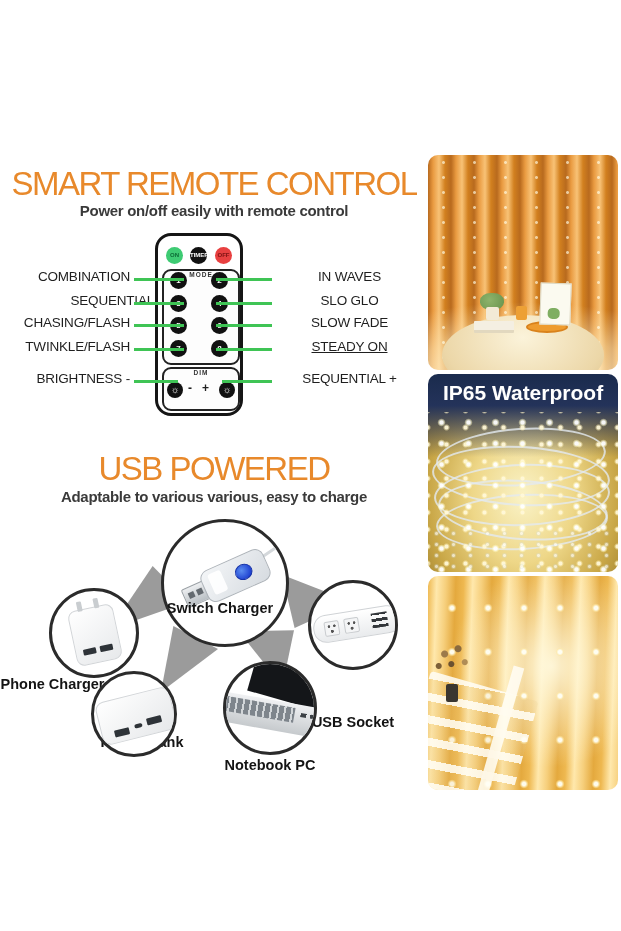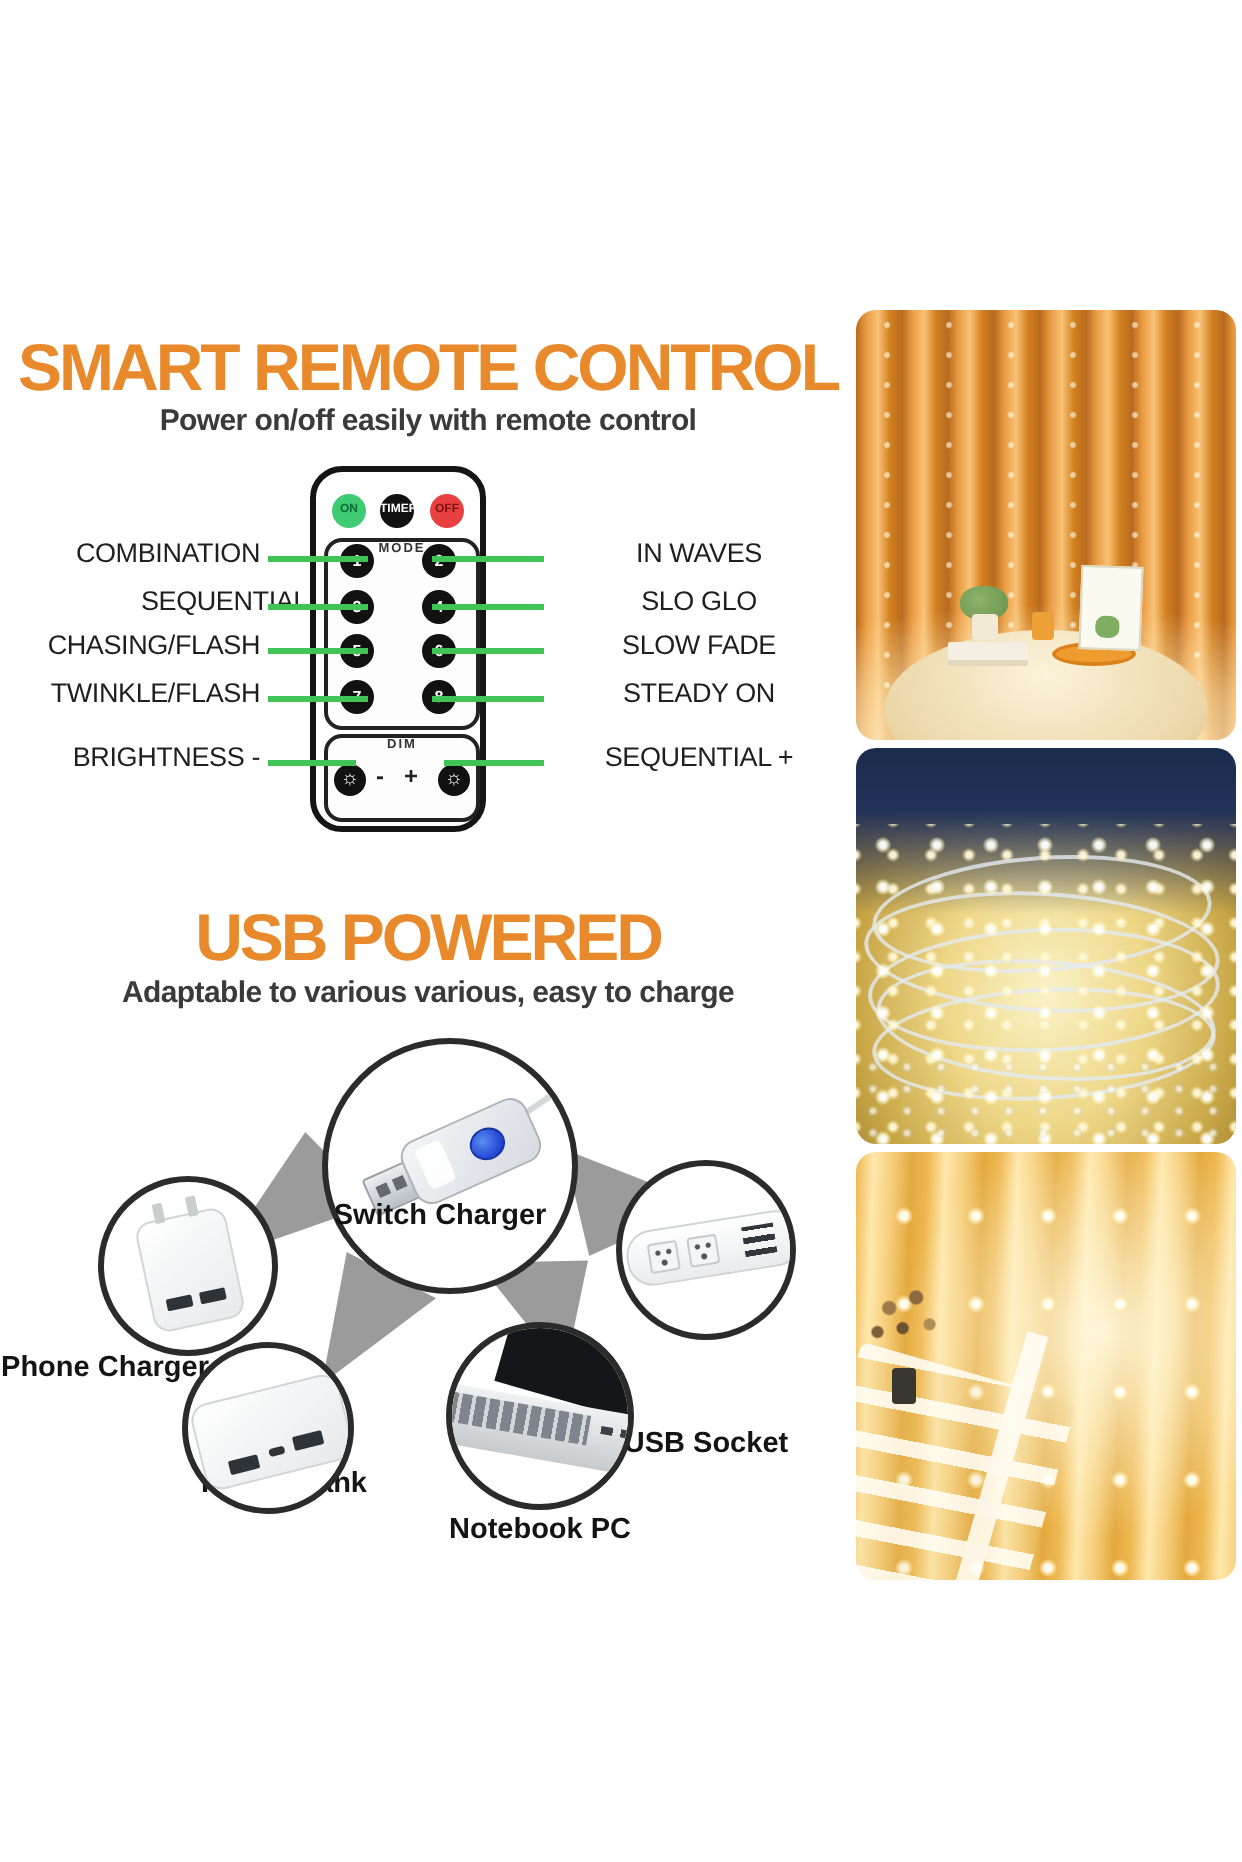--- a/index.html
+++ b/index.html
@@ -1,21 +1,21 @@
 <!DOCTYPE html>
 <html><head>
 <meta charset="utf-8">
 <style>
   html,body{margin:0;padding:0;background:#fff;}
   #canvas{position:relative;width:621px;height:931px;background:#fff;overflow:hidden;
           font-family:"Liberation Sans",sans-serif;}
 
   
   .sec-title{position:absolute;left:0;width:428px;text-align:center;color:#E8892B;
-             font-weight:bold;font-size:33px;letter-spacing:-1.5px;}
+             font-weight:normal;font-size:33px;letter-spacing:-1.5px;}
   .sec-sub{position:absolute;left:0;width:428px;text-align:center;color:#3a3a3a;
            font-weight:bold;font-size:15px;letter-spacing:-0.3px;}
 
   
   .remote{position:absolute;left:155px;top:233px;width:88px;height:183px;background:#fff;
           border:3px solid #151515;border-radius:16px;box-sizing:border-box;z-index:2;}
   .pwr{position:absolute;width:17px;height:17px;border-radius:50%;text-align:center;
        font-size:6px;font-weight:bold;line-height:17px;}
   .pwr.on{background:#3ecb73;color:#0b6b35;}
   .pwr.timer{background:#111;color:#fff;}
@@ -166,21 +166,21 @@
     <div class="gl" style="left:222px;top:380px;width:50px;"></div>
 
     <div class="lbl-l" style="top:269px;">COMBINATION</div>
     <div class="lbl-l" style="top:293px;padding-left:24px;">SEQUENTIAL</div>
     <div class="lbl-l" style="top:315px;">CHASING/FLASH</div>
     <div class="lbl-l" style="top:339px;">TWINKLE/FLASH</div>
     <div class="lbl-l" style="top:371px;">BRIGHTNESS -</div>
     <div class="lbl-r" style="top:269px;">IN WAVES</div>
     <div class="lbl-r" style="top:293px;">SLO GLO</div>
     <div class="lbl-r" style="top:315px;">SLOW FADE</div>
-    <div class="lbl-r" style="top:339px;">STEADY ON</div>
+    <div class="lbl-r" style="top:339px;text-decoration:underline;">STEADY ON</div>
     <div class="lbl-r" style="top:371px;">SEQUENTIAL +</div>
 
     <div class="remote">
       <div class="pwr on" style="left:8px;top:11px;">
         <span>ON</span>
       </div>
       <div class="pwr timer" style="left:32px;top:11px;">
         <span>TIMER</span>
       </div>
       <div class="pwr off" style="left:57px;top:11px;">
@@ -291,20 +291,21 @@
     </div>
 
     <div class="photo" id="photo2">
       <div class="loop" style="left:8px;top:54px;width:170px;height:58px;transform:rotate(-4deg);"></div>
       <div class="loop" style="left:4px;top:72px;width:178px;height:60px;transform:rotate(3deg);"></div>
       <div class="loop" style="left:6px;top:90px;width:176px;height:62px;transform:rotate(-2deg);"></div>
       <div class="loop" style="left:10px;top:106px;width:170px;height:60px;transform:rotate(4deg);"></div>
       <div class="loop" style="left:8px;top:120px;width:172px;height:56px;transform:rotate(-3deg);"></div>
       <div class="dots2"></div>
       <div class="drops"></div>
+      <div class="badge-label">IP65 Waterproof</div>
     </div>
 
     <div class="photo" id="photo3">
       <div class="dots3"></div>
       <div class="ladder"></div>
       <div class="flowers"></div>
       <div class="vase"></div>
     </div>
 
   </aside>

